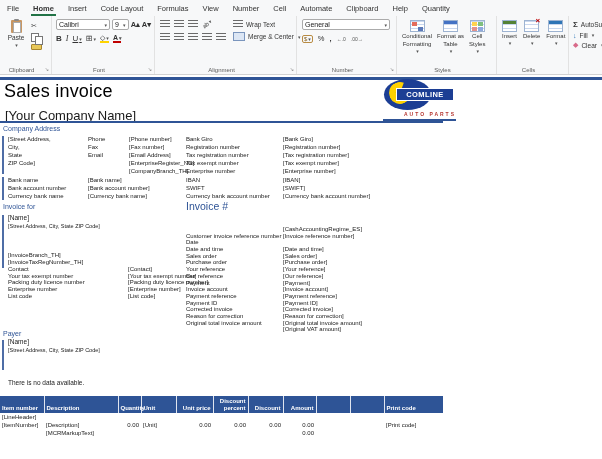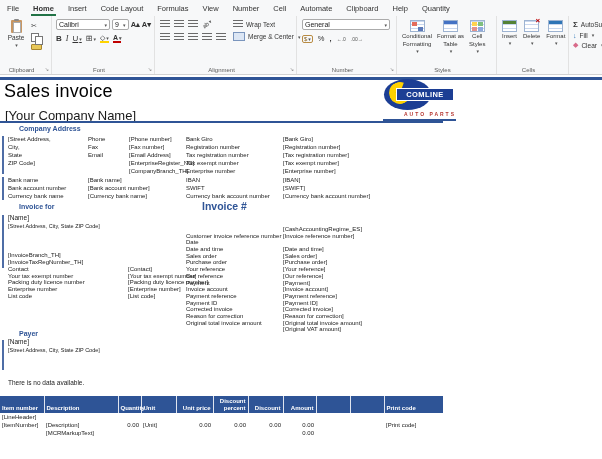--- a/index.html
+++ b/index.html
@@ -88,21 +88,21 @@
   .fbar{height:19px;background:#fff;border-bottom:1px solid #d9d9d9;display:flex;align-items:center;font-size:8px;color:#333;}
   .namebox{width:50px;height:100%;display:flex;align-items:center;justify-content:space-between;padding:0 4px 0 8px;box-sizing:border-box;border-right:1px solid #e3e3e3;}
   .fb-ic{padding:0 5px;color:#8a8a8a;}
   .fb-fx{font-style:italic;font-family:"Liberation Serif",serif;color:#555;}
   .fb-input{flex:1;height:100%;}
 
   
   .sheet{position:relative;height:364px;background:#fff;}
   .abs{position:absolute;white-space:nowrap;}
   .accent{background:#2F5496;}
-  .h-sec{color:#2F5496;font-weight:bold;font-size:7px;margin-left:16px;}
+  .h-sec{color:#2F5496;font-weight:normal;font-size:7px;}
   .title{font-size:18px;font-weight:400;color:#000000;letter-spacing:.2px;}
   .vbar{width:2px;background:#2F5496;opacity:.85;}
   .kv-list{font-size:6px;color:#1a1a1a;}
   .kv-row{display:flex;}
   .lh8 .kv-row{height:8px;line-height:8px;}
   .lh7 .kv-row{height:7px;line-height:7px;}
   .lh67 .kv-row{height:6.7px;line-height:6.7px;}
   .lw41 .kv-label{flex:0 0 41px;}
   .lw80 .kv-label{flex:0 0 80px;}
   .lw97 .kv-label{flex:0 0 97px;}

